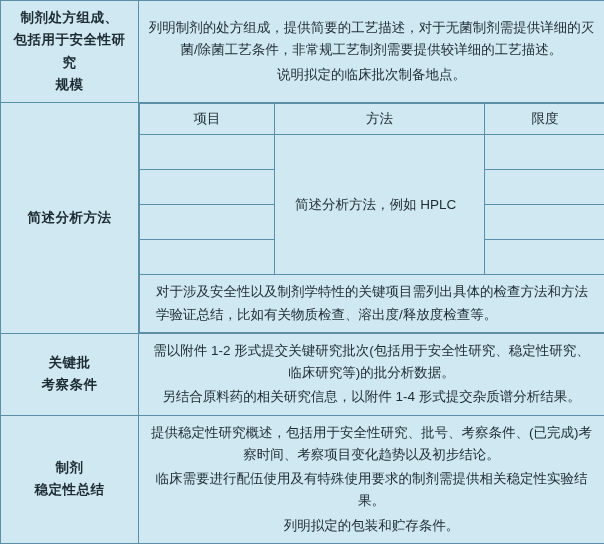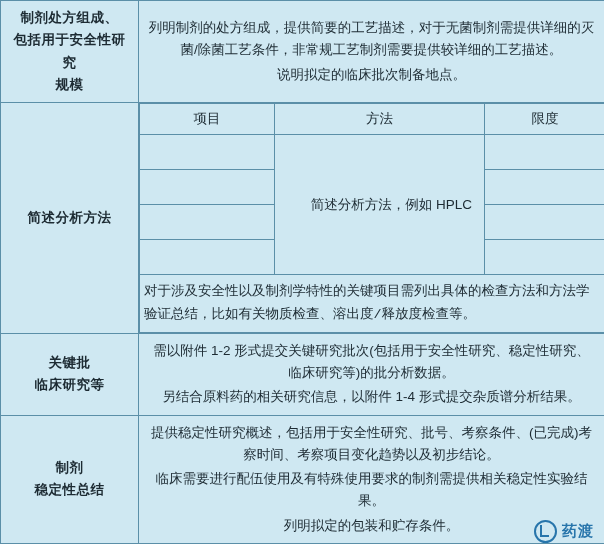--- a/index.html
+++ b/index.html
@@ -54,41 +54,40 @@
     margin-bottom: 0;
   }
   table.qc-table {
     width: 100%;
     border-collapse: collapse;
     table-layout: fixed;
   }
   table.qc-table td {
     border: 1px solid #5b8fa8;
     font-size: 13.5px;
-    padding: 4px 12px;
+    padding: 4px 20px;
     height: 22px;
     background: #cfe8f2;
   }
   table.qc-table td.qc-head {
     text-align: center;
     font-weight: normal;
   }
   table.qc-table td.qc-method {
-    text-align: right;
+    text-align: left;
     vertical-align: middle;
   }
   table.qc-table td.qc-blank {
     height: 26px;
   }
   .qc-note {
-    padding: 6px 8px 6px 4px;
+    padding: 6px 8px 6px 16px;
     font-size: 13.5px;
     line-height: 1.65;
     color: #1d2b33;
-    font-family: Liberation Mono, monospace;
   }
   .qc-note p {
     margin: 0;
   }
   .nested-td {
     padding: 0 !important;
   }
   
   .watermark {
     position: absolute;
@@ -188,21 +187,21 @@
                 </td>
               </tr>
             </tbody>
           </table>
         </td>
       </tr>
 
       <tr>
         <td class="label-cell">
           <span class="label-line">关键批</span>
-          <span class="label-line">临床研究等</span>
+          <span class="label-line">考察条件</span>
         </td>
         <td class="body-cell">
           <p>需以附件 1-2 形式提交关键研究批次(包括用于安全性研究、稳定性研究、临床研究等)的批分析数据。</p>
           <p>另结合原料药的相关研究信息，以附件 1-4 形式提交杂质谱分析结果。</p>
         </td>
       </tr>
 
       <tr>
         <td class="label-cell">
           <span class="label-line">制剂</span>
@@ -211,18 +210,14 @@
         <td class="body-cell">
           <p>提供稳定性研究概述，包括用于安全性研究、批号、考察条件、(已完成)考察时间、考察项目变化趋势以及初步结论。</p>
           <p>临床需要进行配伍使用及有特殊使用要求的制剂需提供相关稳定性实验结果。</p>
           <p>列明拟定的包装和贮存条件。</p>
         </td>
       </tr>
 
     </tbody>
   </table>
 
-  <div class="watermark">
-    <span class="wm-mark"></span>
-    <span>药渡</span>
-  </div>
 
 </div>
 
 </body></html>

